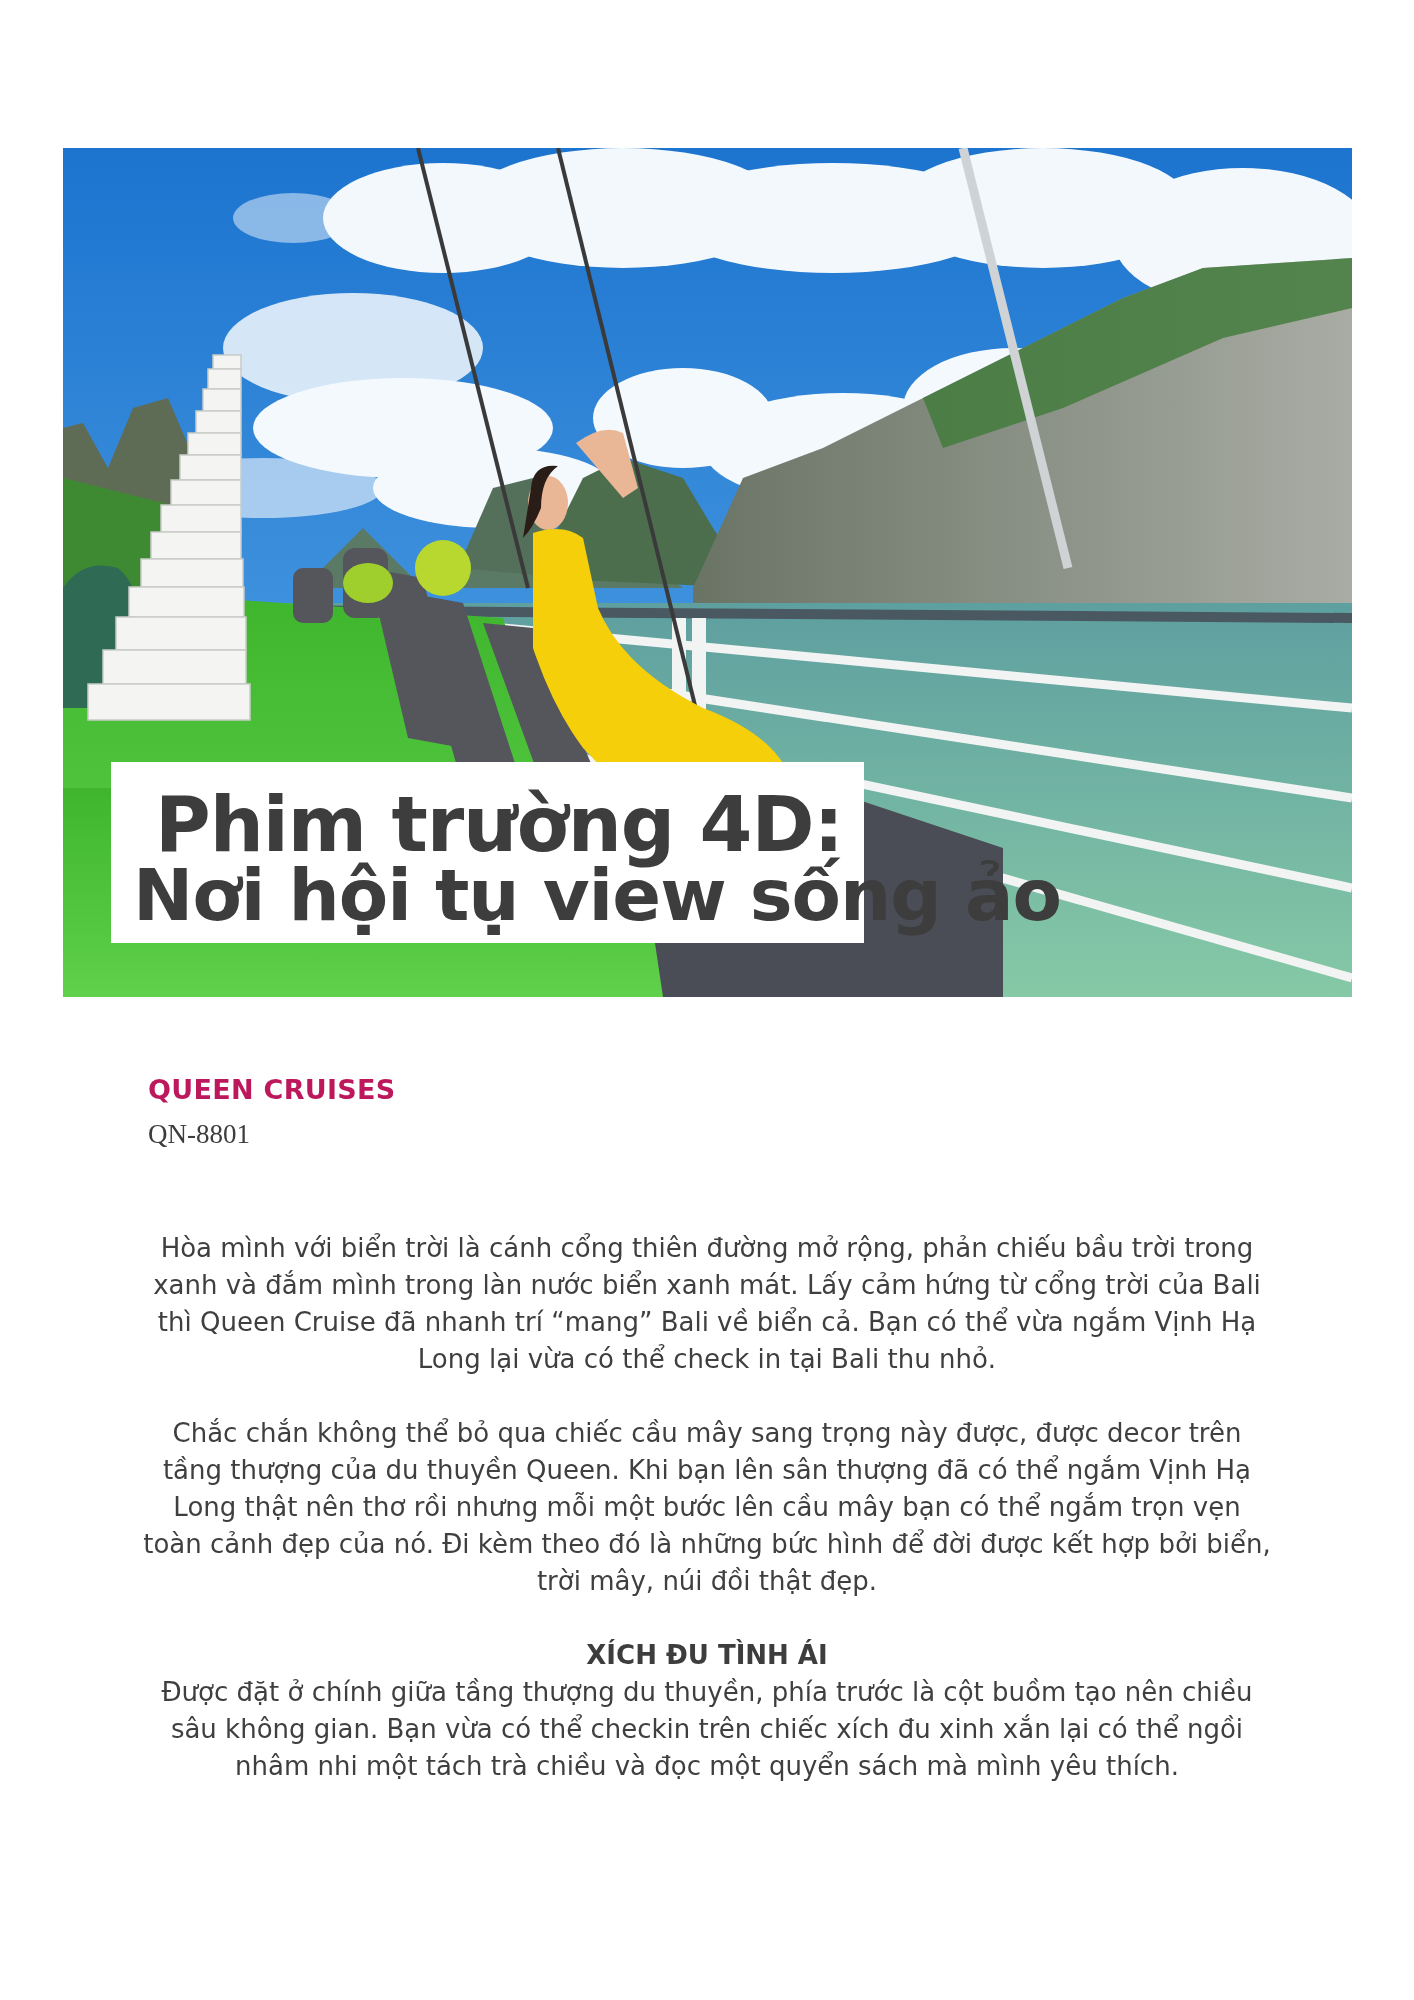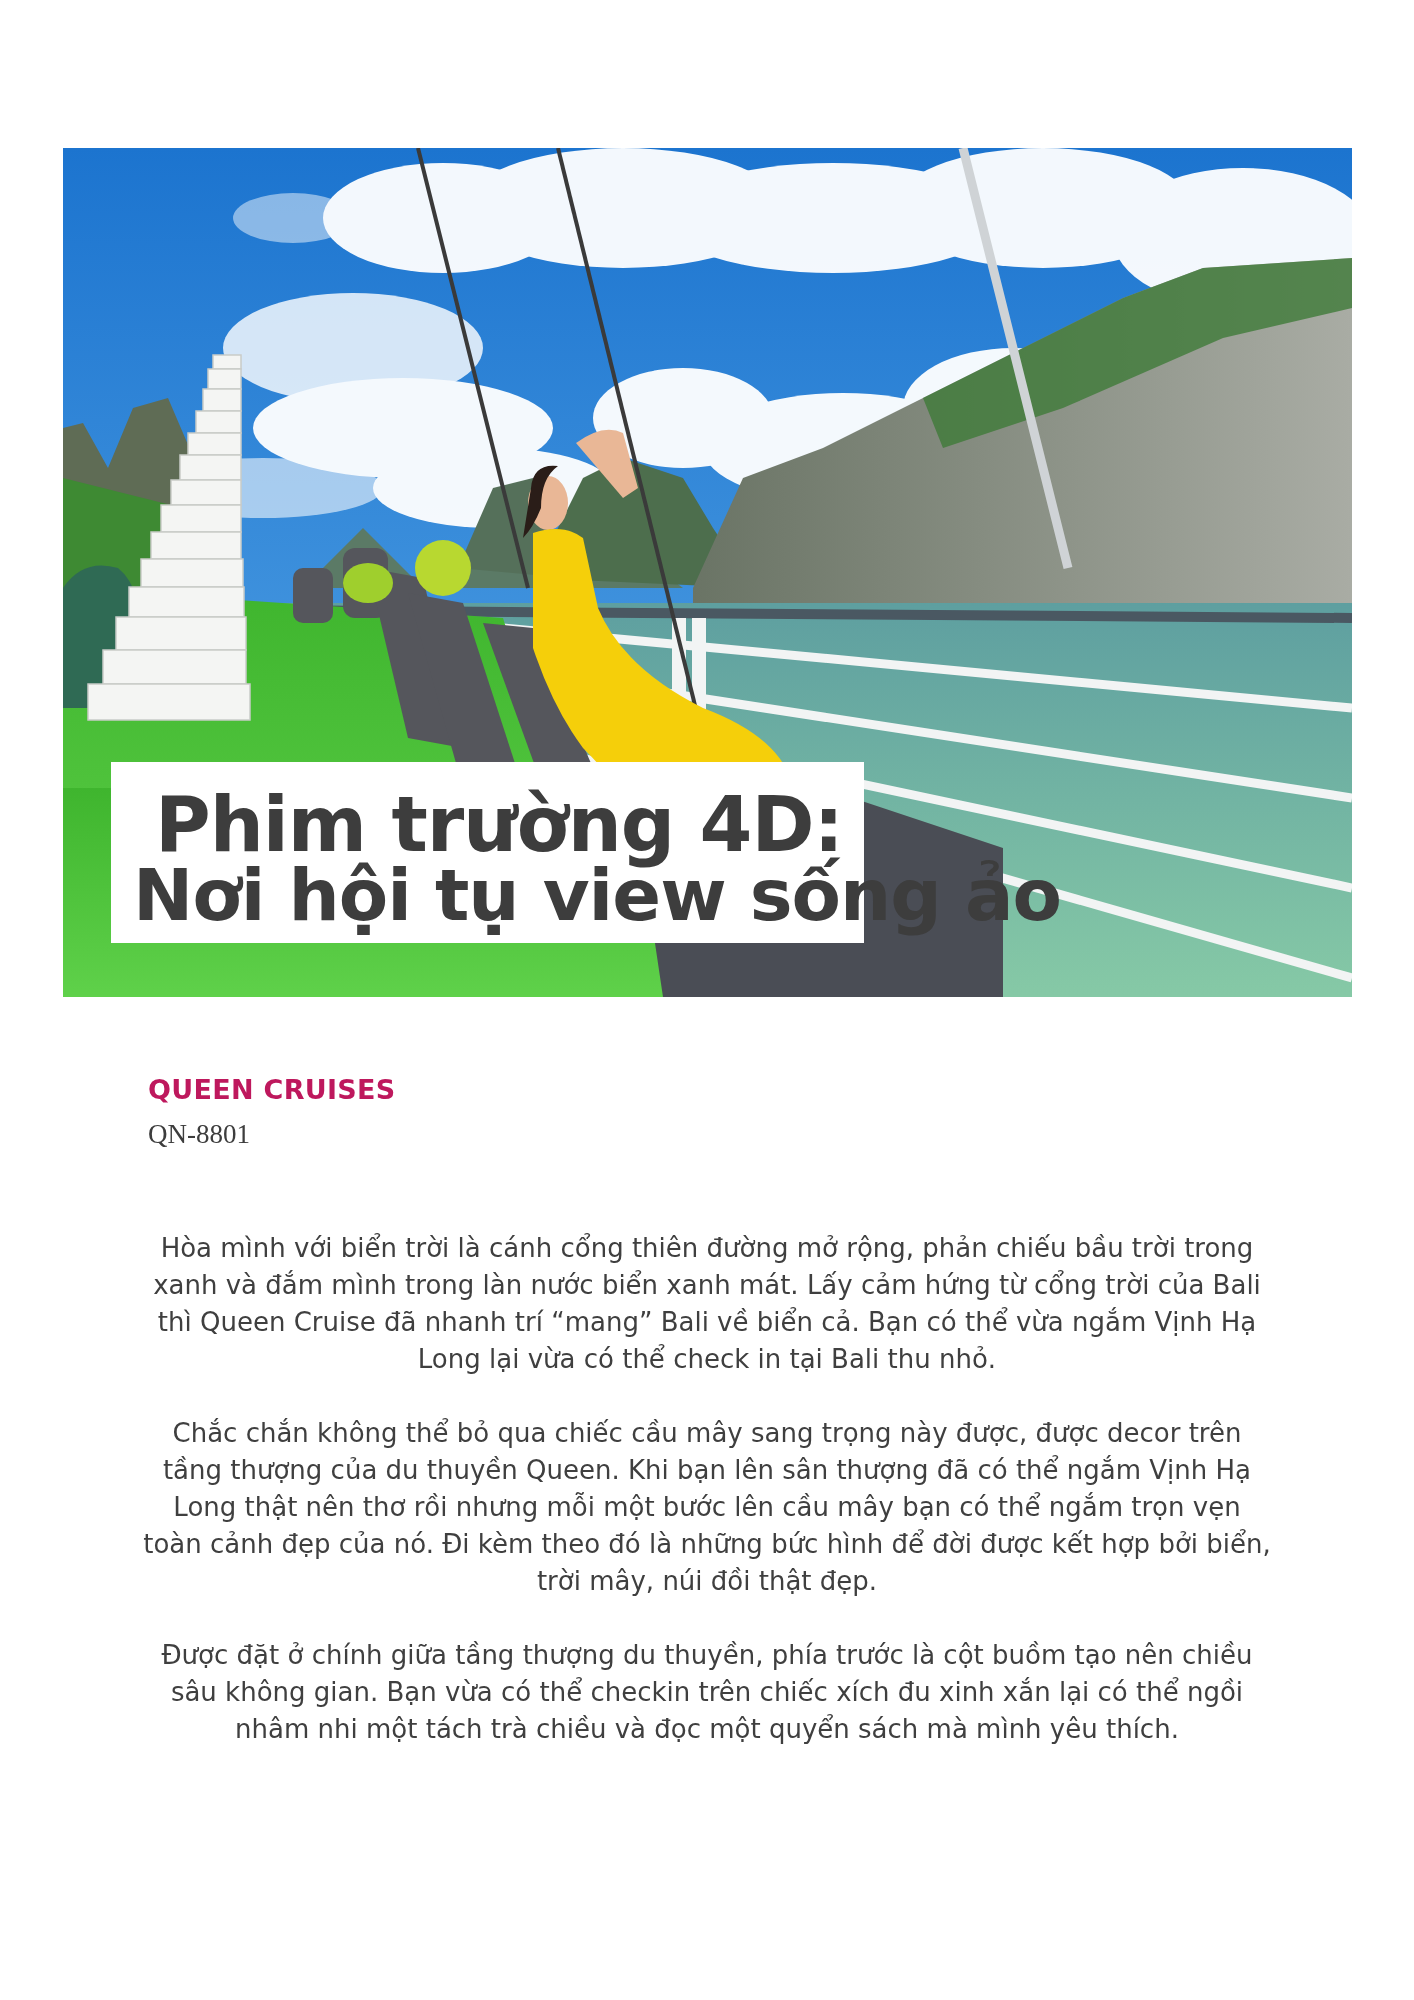--- a/index.html
+++ b/index.html
@@ -149,15 +149,16 @@
 </div>
 
 <div class="sections">
   <div class="section">
     <p>Hòa mình với biển trời là cánh cổng thiên đường mở rộng, phản chiếu bầu trời trong xanh và đắm mình trong làn nước biển xanh mát. Lấy cảm hứng từ cổng trời của Bali thì Queen Cruise đã nhanh trí “mang” Bali về biển cả. Bạn có thể vừa ngắm Vịnh Hạ Long lại vừa có thể check in tại Bali thu nhỏ.</p>
   </div>
   <div class="section">
     <p>Chắc chắn không thể bỏ qua chiếc cầu mây sang trọng này được, được decor trên tầng thượng của du thuyền Queen. Khi bạn lên sân thượng đã có thể ngắm Vịnh Hạ Long thật nên thơ rồi nhưng mỗi một bước lên cầu mây bạn có thể ngắm trọn vẹn toàn cảnh đẹp của nó. Đi kèm theo đó là những bức hình để đời được kết hợp bởi biển, trời mây, núi đồi thật đẹp.</p>
   </div>
   <div class="section">
+    <h2>XÍCH ĐU TÌNH ÁI</h2>
     <p>Được đặt ở chính giữa tầng thượng du thuyền, phía trước là cột buồm tạo nên chiều sâu không gian. Bạn vừa có thể checkin trên chiếc xích đu xinh xắn lại có thể ngồi nhâm nhi một tách trà chiều và đọc một quyển sách mà mình yêu thích.</p>
   </div>
 </div>
 
 </body></html>

